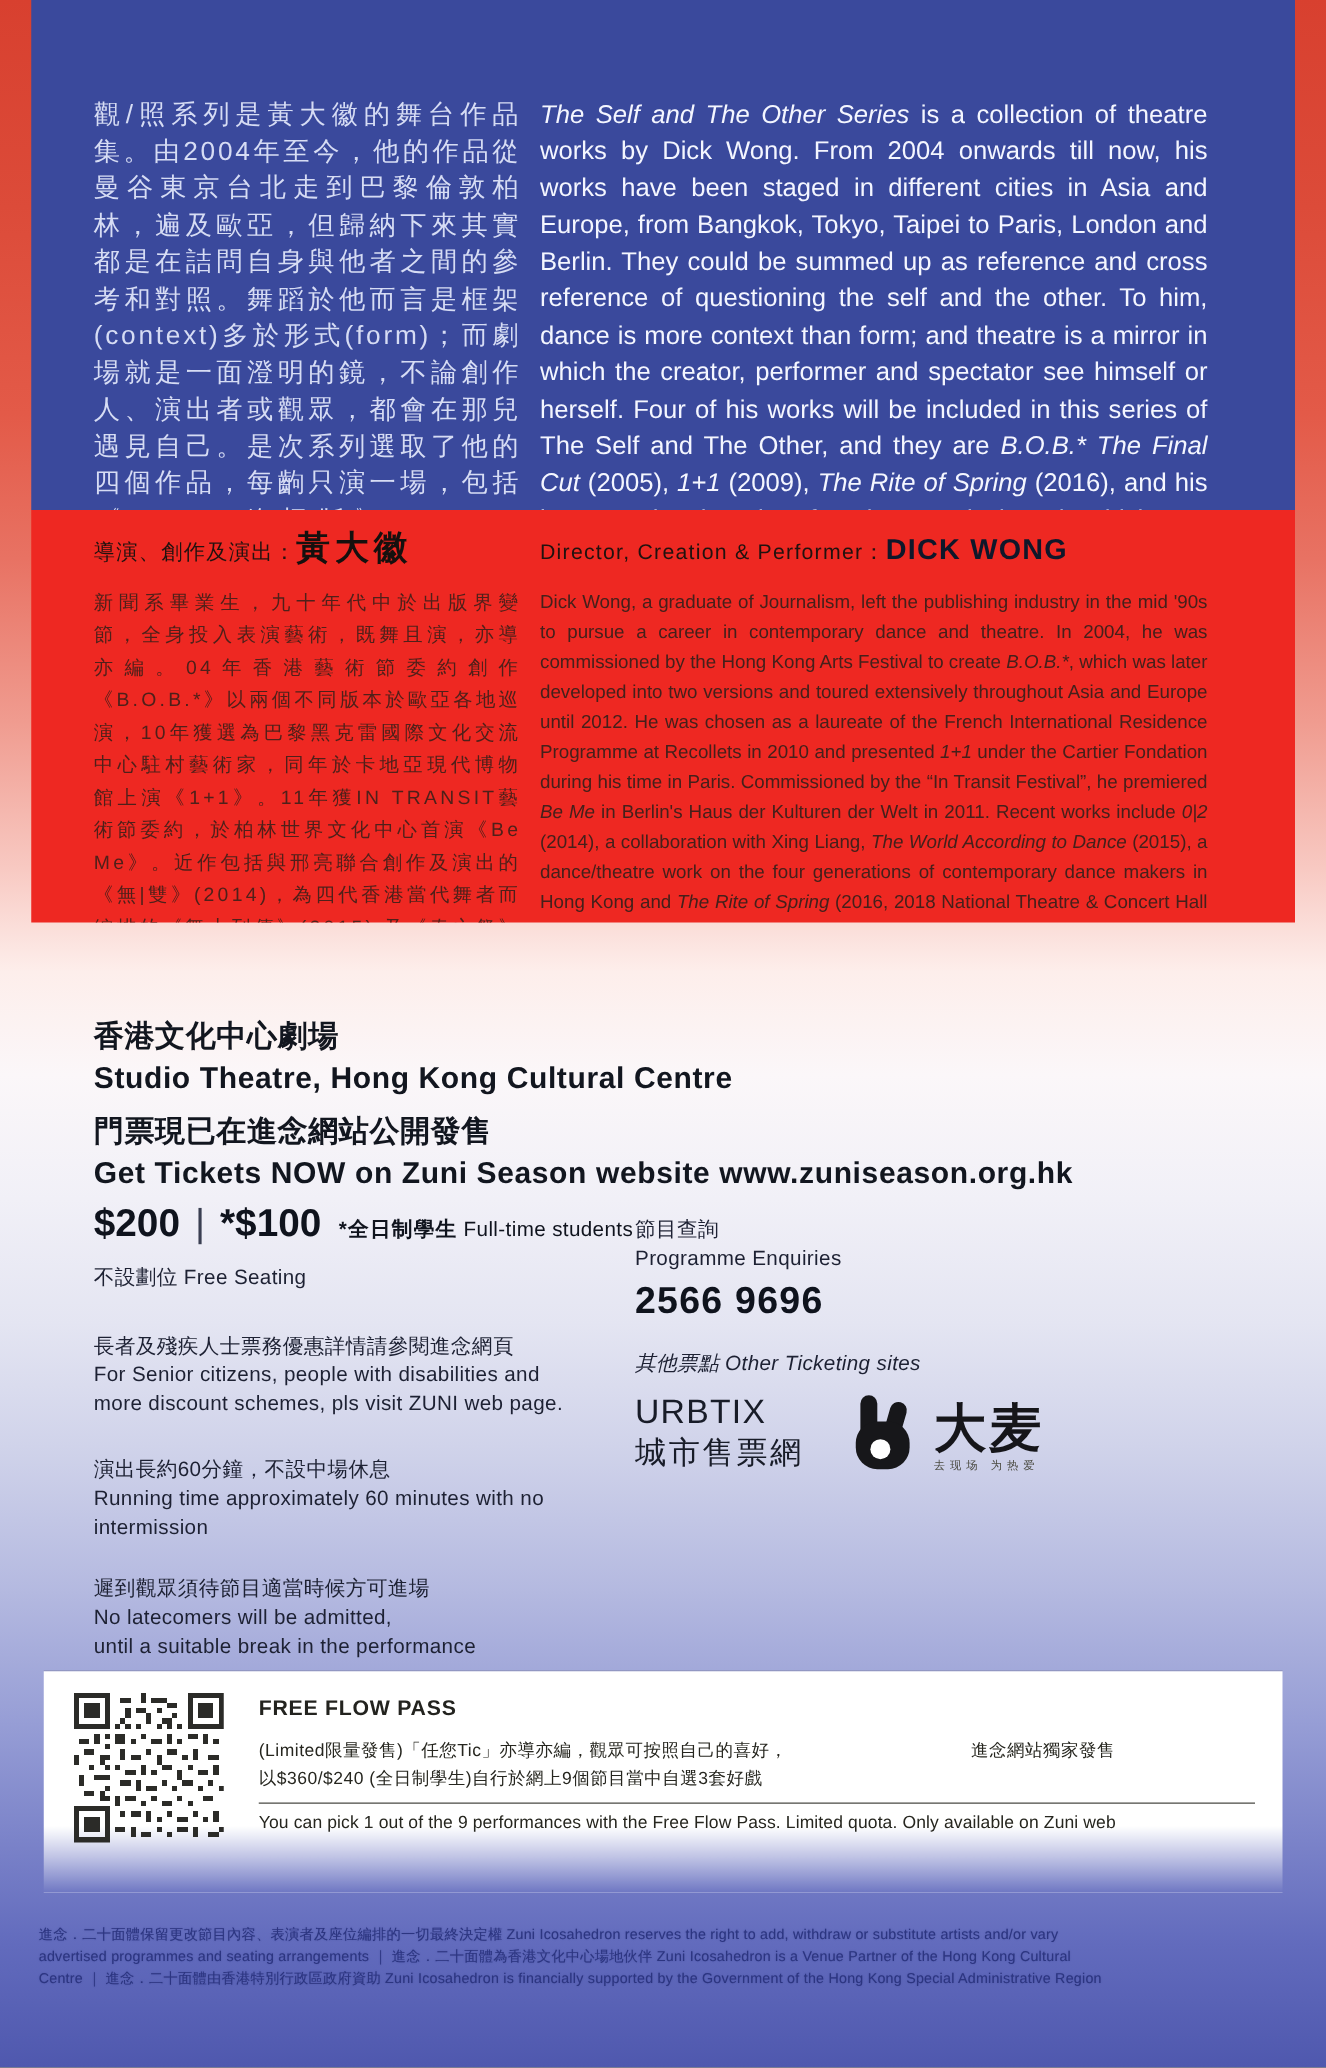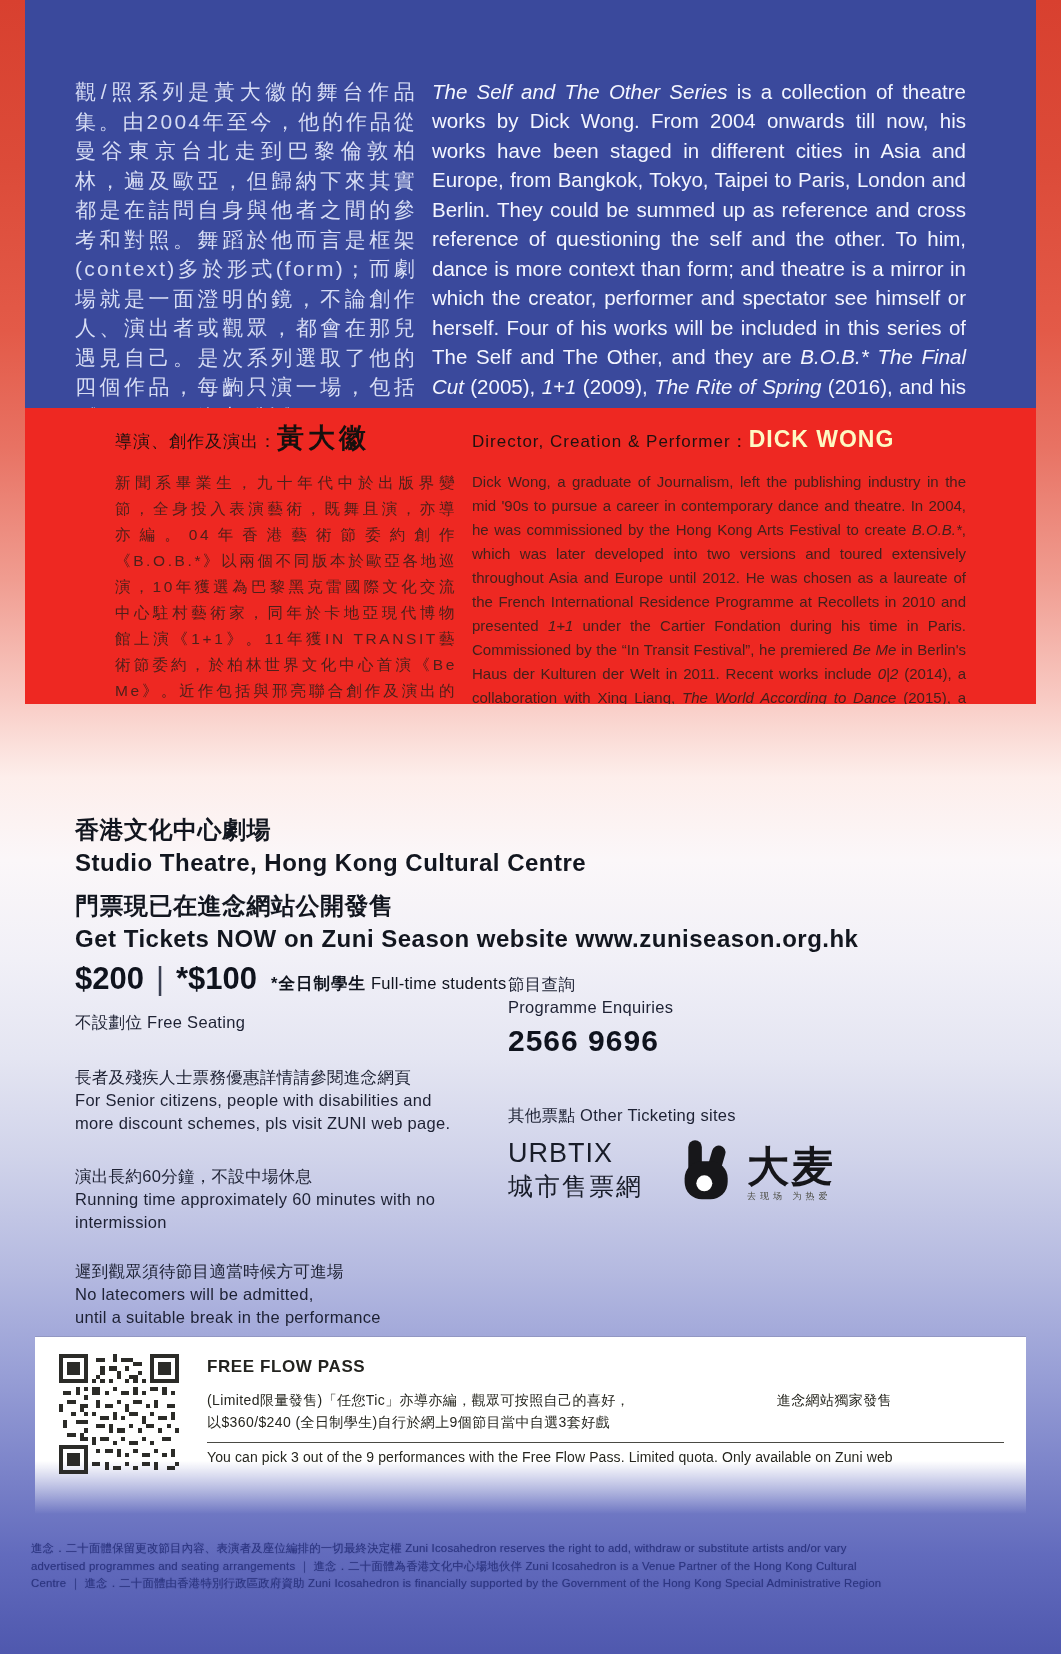--- a/index.html
+++ b/index.html
@@ -23,29 +23,29 @@
   .col-en{flex:1;}
   .intro-zh{
     font-size:21px;line-height:29.5px;letter-spacing:2.2px;
     color:#d6dcf4;text-align:justify;
   }
   .intro-en{
     font-size:20.5px;line-height:29.5px;color:#f4f6ff;text-align:justify;
   }
   
   .panel-red{
-    position:absolute;left:25px;right:25px;top:408px;height:296px;
-    background:#ee2822;overflow:hidden;padding-left:40px;
+    position:absolute;left:25px;right:25px;top:408px;height:330px;
+    background:#ee2822;overflow:hidden;
   }
   .director-row{display:flex;gap:15px;padding:12px 70px 0 50px;align-items:baseline;}
   .d-zh{width:342px;flex:none;}
   .d-en{flex:1;}
   .dir-label{font-size:17px;color:#20120f;letter-spacing:1px;}
   .dir-name-zh{font-size:27px;font-weight:bold;color:#16100e;letter-spacing:4px;}
-  .dir-name-en{font-size:23px;font-weight:bold;color:#fef9c3;letter-spacing:1px;}
+  .dir-name-en{font-size:23px;font-weight:bold;color:#0f172a;letter-spacing:1px;}
   .bio-row{display:flex;gap:15px;padding:14px 70px 0 50px;}
   .bio-zh{
     font-size:15.5px;line-height:26px;letter-spacing:2.6px;
     color:#4f201a;text-align:justify;
   }
   .bio-en{
     font-size:15px;line-height:24px;color:#45201b;text-align:justify;
   }
   
   .middle{position:absolute;left:25px;right:25px;top:757px;height:579px;color:#1d2133;}
@@ -55,21 +55,21 @@
   .tickets-grp{left:50px;top:132px;width:880px;}
   .details-grp{left:50px;top:204px;width:450px;}
   .price-row{font-size:31px;font-weight:bold;color:#0f131d;display:flex;align-items:baseline;}
   .price-sep{font-weight:400;margin:0 12px;color:#3a3f52;}
   .price-note{font-size:16.5px;font-weight:400;margin-left:14px;letter-spacing:.3px;}
   .price-note b{font-weight:bold;letter-spacing:1px;}
   .small{font-size:16.5px;line-height:23px;letter-spacing:.3px;}
   .mt14{margin-top:14px;} .mt30{margin-top:30px;} .mt26{margin-top:26px;} .mt34{margin-top:32px;}
   .right-grp{left:483px;top:216px;width:505px;}
   .phone{font-size:30px;font-weight:bold;color:#0f131d;letter-spacing:1px;margin-top:5px;}
-  .other-label{margin-top:46px;}
+  .other-label{margin-top:22px;font-style:italic;}
   .ticket-sites{display:flex;align-items:flex-end;gap:34px;margin-top:10px;}
   .urbtix-en{font-size:27px;color:#181c28;letter-spacing:1px;line-height:32px;}
   .urbtix-zh{font-size:25px;color:#181c28;letter-spacing:2px;line-height:34px;}
   .damai{display:flex;align-items:flex-end;gap:8px;}
   .damai svg{display:block;}
   .damai-name{font-size:42px;font-weight:bold;color:#16161a;line-height:40px;letter-spacing:2px;}
   .damai-tagline{font-size:9px;letter-spacing:4px;color:#4a4a40;margin-top:3px;}
   
   .freeflow{
     position:absolute;left:35px;right:35px;top:1336px;height:178px;
@@ -223,21 +223,21 @@
     <div class="ff-col">
       <div class="ff-title">FREE FLOW PASS</div>
       <div class="ff-desc-row">
         <div>
           <div>(Limited限量發售)「任您Tic」亦導亦編，觀眾可按照自己的喜好，</div>
           <div>以$360/$240 (全日制學生)自行於網上9個節目當中自選3套好戲</div>
         </div>
         <span class="ff-exclusive">進念網站獨家發售</span>
       </div>
       <hr class="ff-rule">
-      <div class="ff-en">You can pick 3 out of the 9 performances with the Free Flow Pass. Limited quota.  Only available on Zuni web</div>
+      <div class="ff-en">You can pick 1 out of the 9 performances with the Free Flow Pass. Limited quota.  Only available on Zuni web</div>
     </div>
   </section>
 
   <footer class="footer">
     <div>進念．二十面體保留更改節目內容、表演者及座位編排的一切最終決定權 Zuni Icosahedron reserves the right to add, withdraw or substitute artists and/or vary</div>
     <div>advertised programmes and seating arrangements ｜ 進念．二十面體為香港文化中心場地伙伴 Zuni Icosahedron is a Venue Partner of the Hong Kong Cultural</div>
     <div>Centre ｜ 進念．二十面體由香港特別行政區政府資助 Zuni Icosahedron is financially supported by the Government of the Hong Kong Special Administrative Region</div>
   </footer>
 
 </div>

